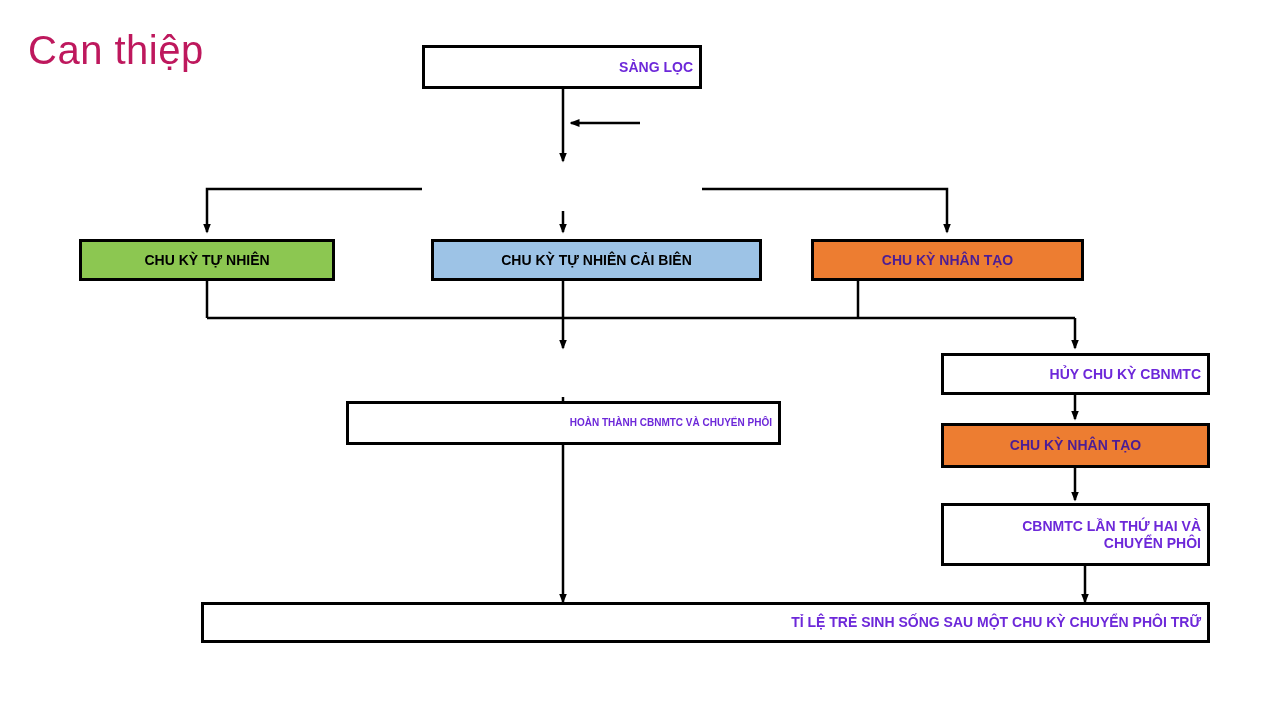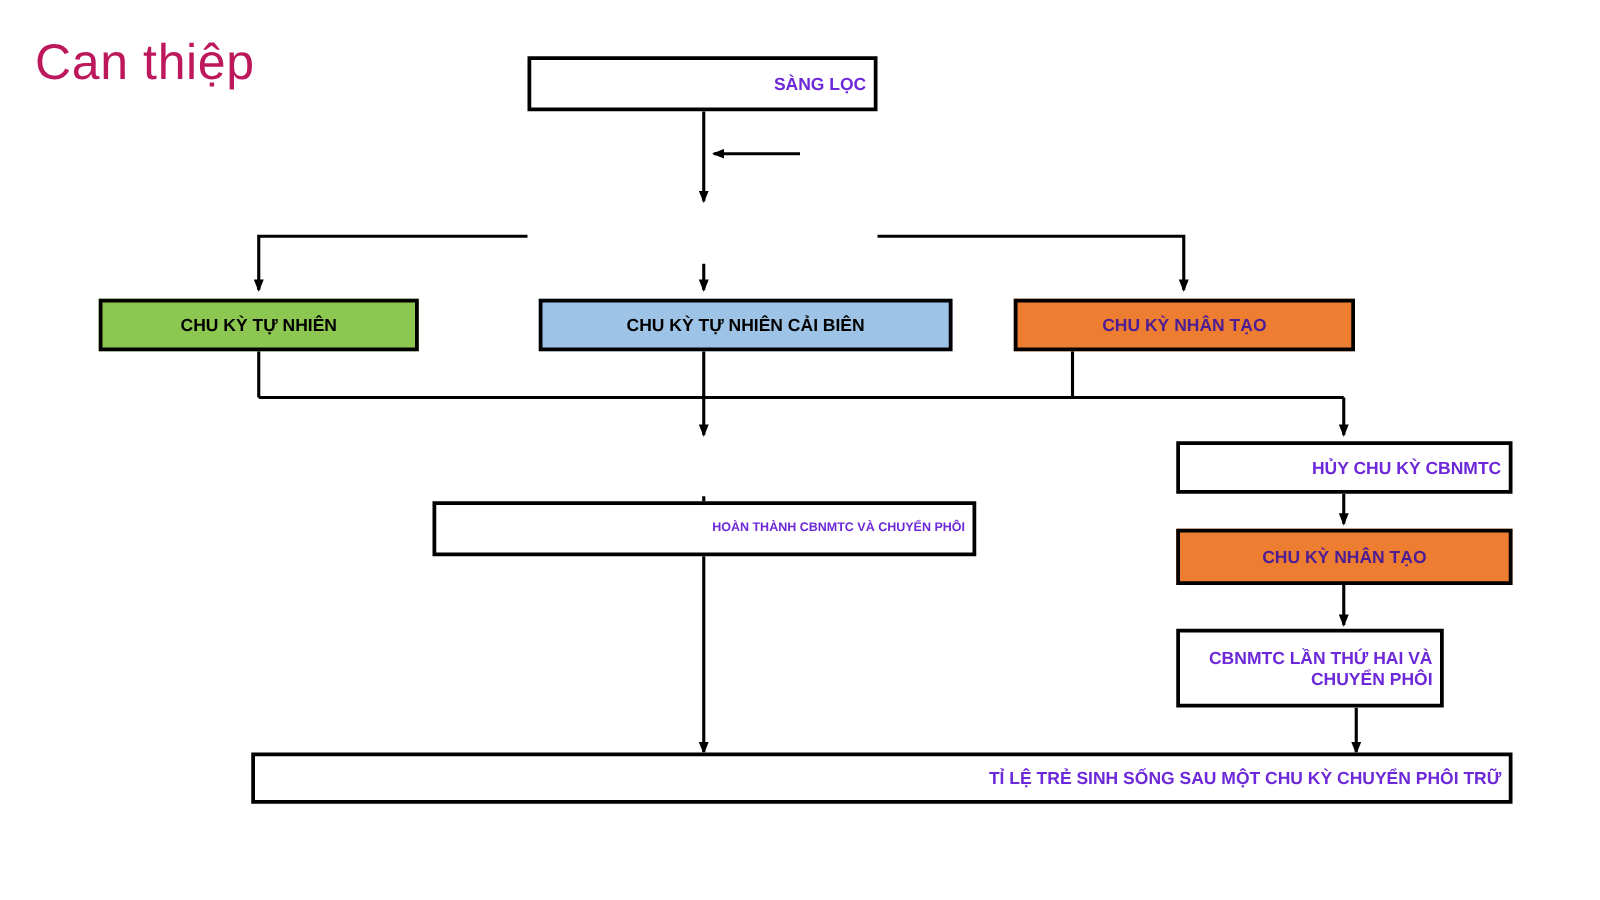--- a/index.html
+++ b/index.html
@@ -121,21 +121,21 @@
   </div>
 
   <div class="node nav-white" style="left:941px; top:353px; width:269px; height:42px; font-size:14px;">
     <span class="node-label">HỦY CHU KỲ CBNMTC</span>
   </div>
 
   <div class="node nav-orange" style="left:941px; top:423px; width:269px; height:45px; font-size:14px;">
     <span class="node-label">CHU KỲ NHÂN TẠO</span>
   </div>
 
-  <div class="node nav-white" style="left:941px; top:503px; width:214px; height:63px; font-size:14px;">
+  <div class="node nav-white" style="left:941px; top:503px; width:269px; height:63px; font-size:14px;">
     <span class="node-label">CBNMTC LẦN THỨ HAI VÀ
 CHUYỂN PHÔI</span>
   </div>
 
   <div class="node nav-white" style="left:201px; top:602px; width:1009px; height:41px; font-size:14px;">
     <span class="node-label">TỈ LỆ TRẺ SINH SỐNG SAU MỘT CHU KỲ CHUYỂN PHÔI TRỮ</span>
   </div>
 
 </div>
 

